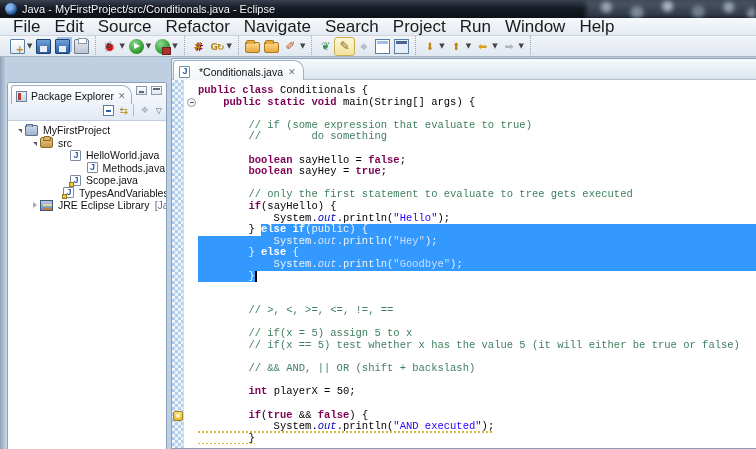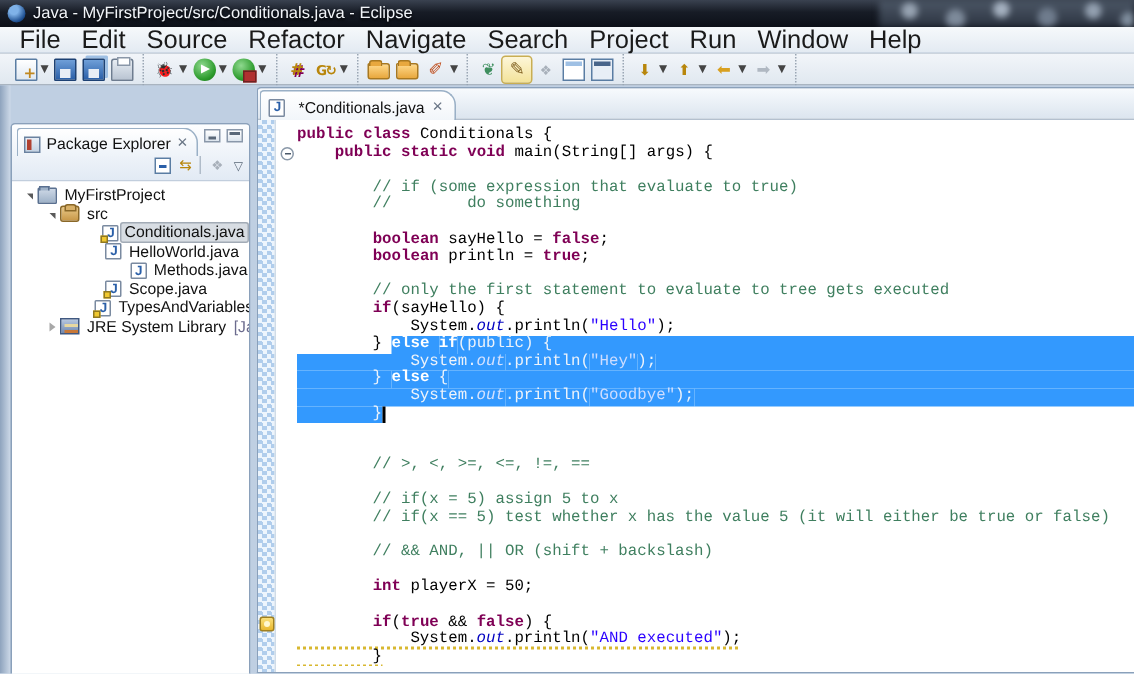--- a/index.html
+++ b/index.html
@@ -286,27 +286,20 @@
           <div class="tree-row" style="padding-left: 10px;">
             <span class="tw arrow-exp"></span>
             <span class="t-ic t-project"></span>
             <span class="row-label">MyFirstProject</span>
           </div>
           <div class="tree-row" style="padding-left: 25px;">
             <span class="tw arrow-exp"></span>
             <span class="t-ic t-src"></span>
             <span class="row-label">src</span>
           </div>
-          <div class="tree-row selected" style="padding-left: 55px;">
-            <span class="tw" style="width: 7px;"></span>
-            <span class="t-ic t-java">
-              <span class="warn-dec"></span>
-            </span>
-            <span class="row-label">Conditionals.java</span>
-          </div>
           <div class="tree-row" style="padding-left: 55px;">
             <span class="tw" style="width: 7px;"></span>
             <span class="t-ic t-java"></span>
             <span class="row-label">HelloWorld.java</span>
           </div>
           <div class="tree-row" style="padding-left: 77px;">
             <span class="tw" style="width: 7px;"></span>
             <span class="t-ic t-java"></span>
             <span class="row-label">Methods.java</span>
           </div>
@@ -320,21 +313,21 @@
           <div class="tree-row" style="padding-left: 55px;">
             <span class="tw" style="width: 7px;"></span>
             <span class="t-ic t-java">
               <span class="warn-dec"></span>
             </span>
             <span class="row-label">TypesAndVariables.java</span>
           </div>
           <div class="tree-row" style="padding-left: 25px;">
             <span class="tw arrow-col"></span>
             <span class="t-ic t-jre"></span>
-            <span class="row-label">JRE System Library</span>
+            <span class="row-label">JRE Eclipse Library</span>
             <span class="row-suffix">[JavaSE-1.6]</span>
           </div>
         </div>
     </div>
 
     <div id="splitter"></div>
 
     <div id="editor-pane">
       <div id="ed-tabbar">
         <div id="ed-tab">
@@ -351,21 +344,21 @@
             <span class="fold-minus" style="top: 17.6px;"></span>
           </div>
         <div id="code">
             <div class="line"><span class="seg c-k">public</span><span class="seg c-p"> </span><span class="seg c-k">class</span><span class="seg c-p"> Conditionals {</span></div>
             <div class="line"><span class="seg c-p">    </span><span class="seg c-k">public</span><span class="seg c-p"> </span><span class="seg c-k">static</span><span class="seg c-p"> </span><span class="seg c-k">void</span><span class="seg c-p"> main(String[] args) {</span></div>
             <div class="line"></div>
             <div class="line"><span class="seg c-c">        // if (some expression that evaluate to true)</span></div>
             <div class="line"><span class="seg c-c">        //        do something</span></div>
             <div class="line"></div>
             <div class="line"><span class="seg c-p">        </span><span class="seg c-k">boolean</span><span class="seg c-p"> sayHello = </span><span class="seg c-k">false</span><span class="seg c-p">;</span></div>
-            <div class="line"><span class="seg c-p">        </span><span class="seg c-k">boolean</span><span class="seg c-p"> println = </span><span class="seg c-k">true</span><span class="seg c-p">;</span></div>
+            <div class="line"><span class="seg c-p">        </span><span class="seg c-k">boolean</span><span class="seg c-p"> sayHey = </span><span class="seg c-k">true</span><span class="seg c-p">;</span></div>
             <div class="line"></div>
             <div class="line"><span class="seg c-c">        // only the first statement to evaluate to tree gets executed</span></div>
             <div class="line"><span class="seg c-p">        </span><span class="seg c-k">if</span><span class="seg c-p">(sayHello) {</span></div>
             <div class="line"><span class="seg c-p">            System.</span><span class="seg c-f">out</span><span class="seg c-p">.println(</span><span class="seg c-s">"Hello"</span><span class="seg c-p">);</span></div>
             <div class="line"><span class="seg c-p">        } </span><span class="seg c-k sel">else</span><span class="seg c-p sel"> </span><span class="seg c-k sel">if</span><span class="seg c-p sel">(public) {</span><span class="fill"></span></div>
             <div class="line"><span class="seg c-p sel">            System.</span><span class="seg c-f sel">out</span><span class="seg c-p sel">.println(</span><span class="seg c-s sel">"Hey"</span><span class="seg c-p sel">);</span><span class="fill"></span></div>
             <div class="line"><span class="seg c-p sel">        } </span><span class="seg c-k sel">else</span><span class="seg c-p sel"> {</span><span class="fill"></span></div>
             <div class="line"><span class="seg c-p sel">            System.</span><span class="seg c-f sel">out</span><span class="seg c-p sel">.println(</span><span class="seg c-s sel">"Goodbye"</span><span class="seg c-p sel">);</span><span class="fill"></span></div>
             <div class="line"><span class="seg c-p sel">        }</span><span class="caret"></span></div>
             <div class="line"></div>

